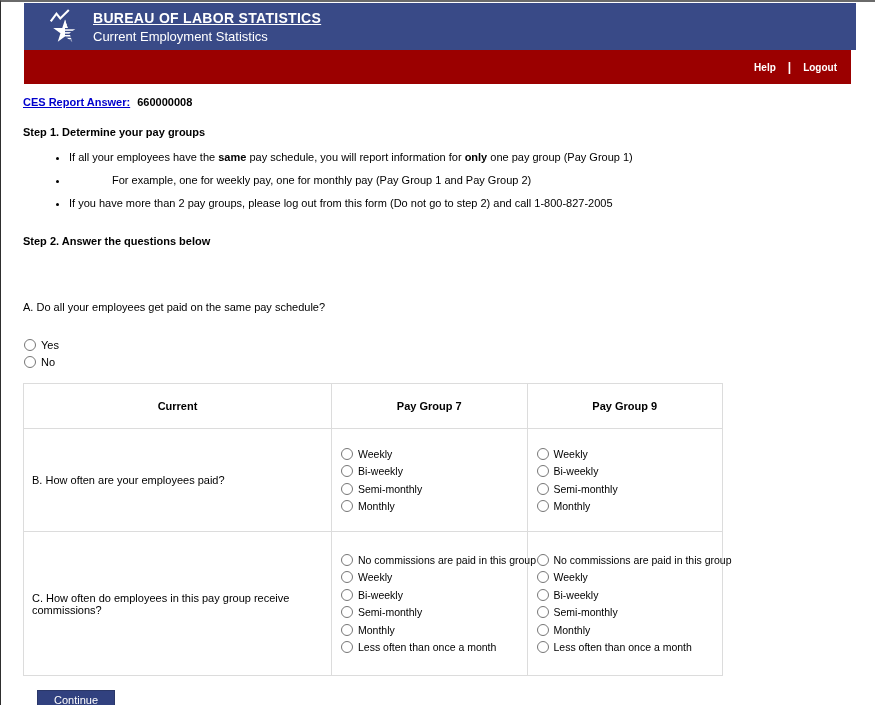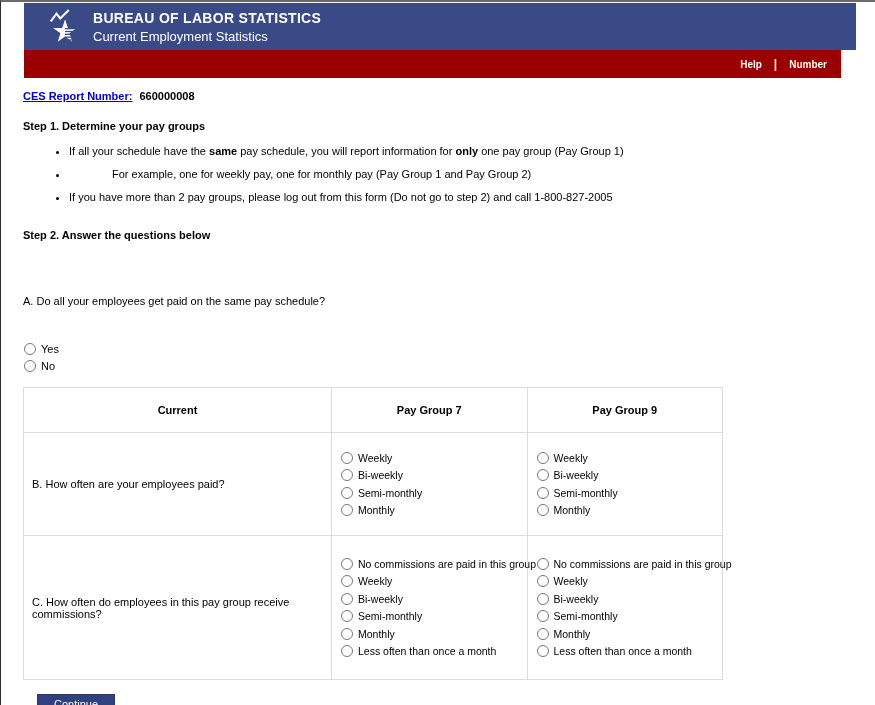--- a/index.html
+++ b/index.html
@@ -18,27 +18,27 @@
 
   
   .banner {
     margin-left:23px; margin-right:19px; margin-top:1px;
     height:47px;
     background:#394A87;
     display:flex; align-items:center;
   }
   .logo-wrap { margin-left:22px; width:38px; height:40px; flex:0 0 auto; }
   .banner-titles { margin-left:9px; color:#fff; }
-  .agency { font-size:14px; font-weight:bold; letter-spacing:0.3px; }
+  .agency { font-size:14px; font-weight:bold; letter-spacing:0.3px;text-decoration:underline; }
   .app { font-size:13px; margin-top:3px; }
 
   
   .redbar {
-    margin-left:23px; margin-right:34px;
-    height:28px;
+    margin-left:23px; margin-right:24px;
+    height:34px;
     background:#9B0000;
     display:flex; justify-content:flex-end; align-items:center;
     padding-right:14px; box-sizing:border-box;
     color:#fff; font-size:10px; font-weight:bold;
   }
   .redbar a { color:#fff; text-decoration:none; cursor:pointer; }
   .redbar .divider { margin:0 12px; font-size:12px; font-weight:bold; }
 
   
   .content { padding:0 19px 0 22px; }
@@ -51,21 +51,21 @@
 
   ul.bullets { margin:13px 0 0 0; padding-left:46px; }
   ul.bullets li { margin-bottom:10px; line-height:13px; }
   ul.bullets li:last-child { margin-bottom:0; }
   .bullet-line2 { margin-left:10px;padding-left:33px; }
   .b { font-weight:bold; }
 
   .step2-heading { font-weight:bold; margin-top:25px; }
   .question-a { margin-top:54px; }
 
-  .yn-group { margin-top:33px; }
+  .yn-group { margin-top:23px; }
   .radio-line { display:flex; align-items:center; height:17px; }
   input[type="radio"] { width:12px; height:12px; margin:0 5px 0 1px; flex:0 0 auto; }
 
   
   table.paygroups {
     border-collapse:collapse;
     margin-top:13px;
     table-layout:fixed;
     width:699px;
   }
@@ -128,34 +128,34 @@
   </div>
   <div class="banner-titles">
     <div class="agency">BUREAU OF LABOR STATISTICS</div>
     <div class="app">Current Employment Statistics</div>
   </div>
 </div>
 
 <div class="redbar">
   <a>Help</a>
   <span class="divider">|</span>
-  <a>Number</a>
+  <a>Logout</a>
 </div>
 
 <div class="content">
 
   <div class="report-line">
-    <a class="report-link">CES Report Number:</a>
+    <a class="report-link">CES Report Answer:</a>
     <span class="report-number">660000008</span>
   </div>
 
   <div class="step-heading">Step 1. Determine your pay groups</div>
 
   <ul class="bullets">
-    <li><span>If all your schedule have the </span><span class="b">same</span><span> pay schedule, you will report information for </span><span class="b">only</span><span> one pay group (Pay Group 1)</span></li>
+    <li><span>If all your employees have the </span><span class="b">same</span><span> pay schedule, you will report information for </span><span class="b">only</span><span> one pay group (Pay Group 1)</span></li>
     <li>
       <div class="bullet-line2">For example, one for weekly pay, one for monthly pay (Pay Group 1 and Pay Group 2)</div>
     </li>
     <li>If you have more than 2 pay groups, please log out from this form (Do not go to step 2) and call 1-800-827-2005</li>
   </ul>
 
   <div class="step2-heading">Step 2. Answer the questions below</div>
 
   <div class="question-a">A. Do all your employees get paid on the same pay schedule?</div>
 

